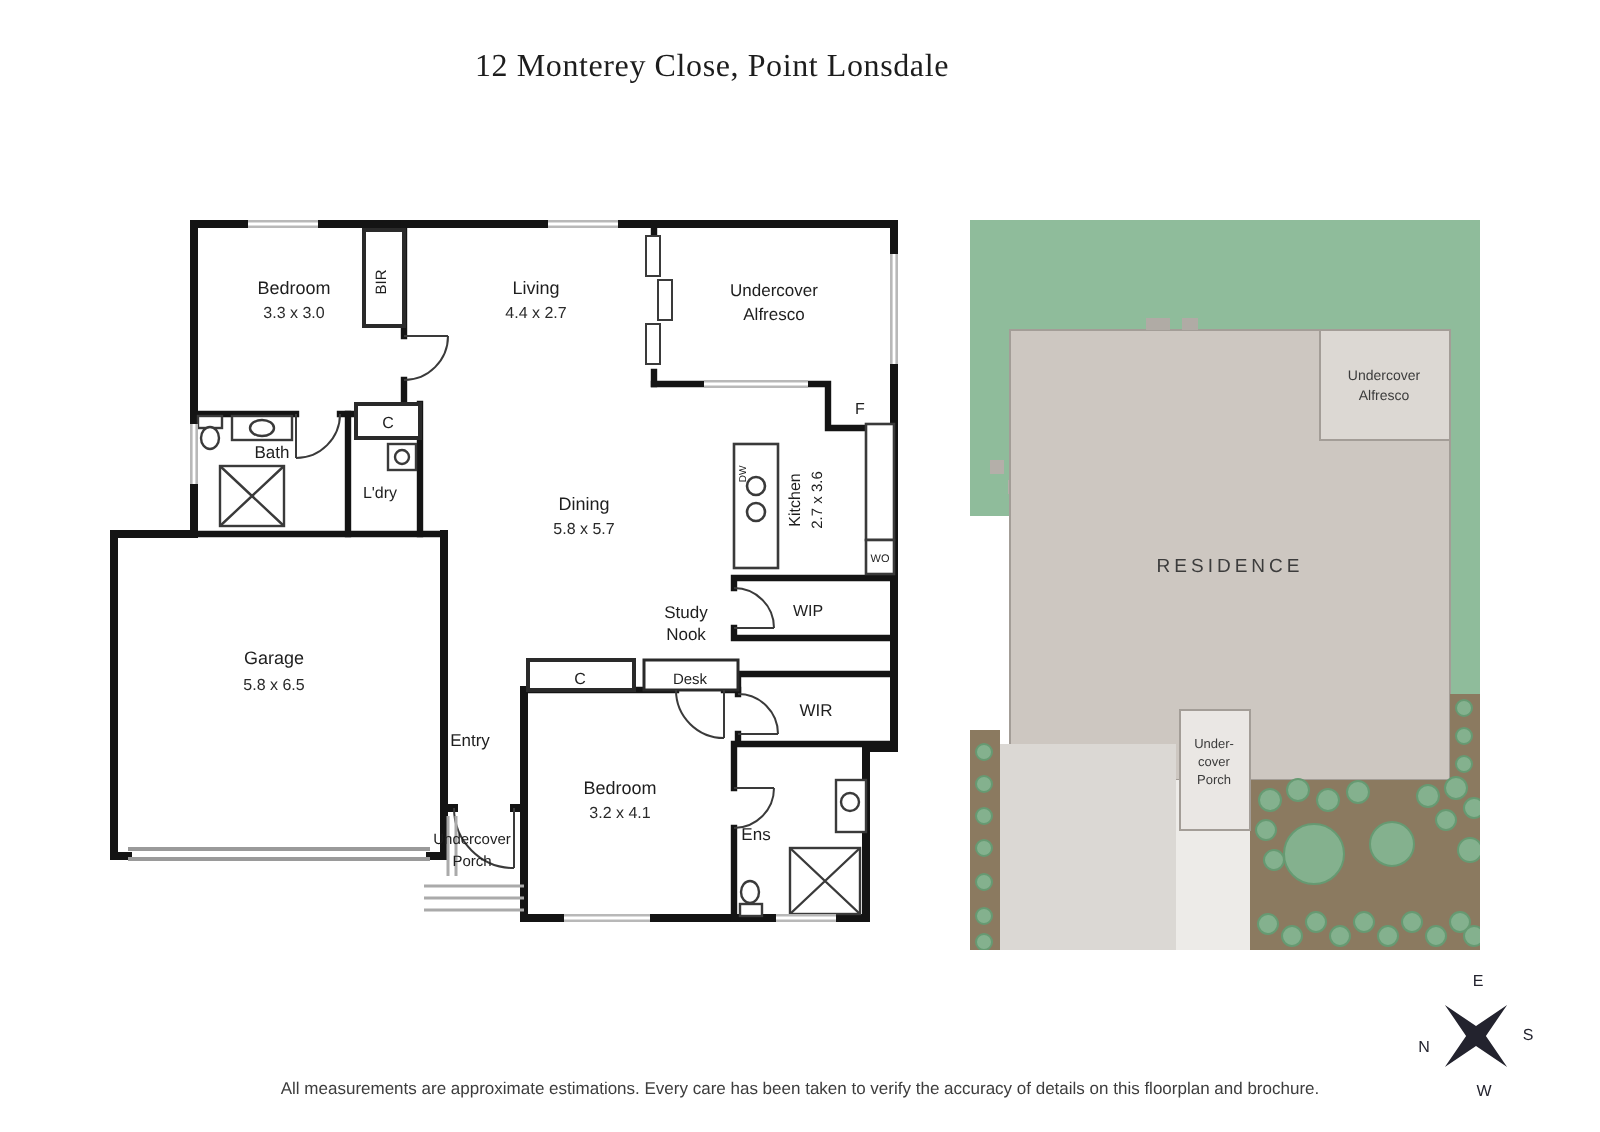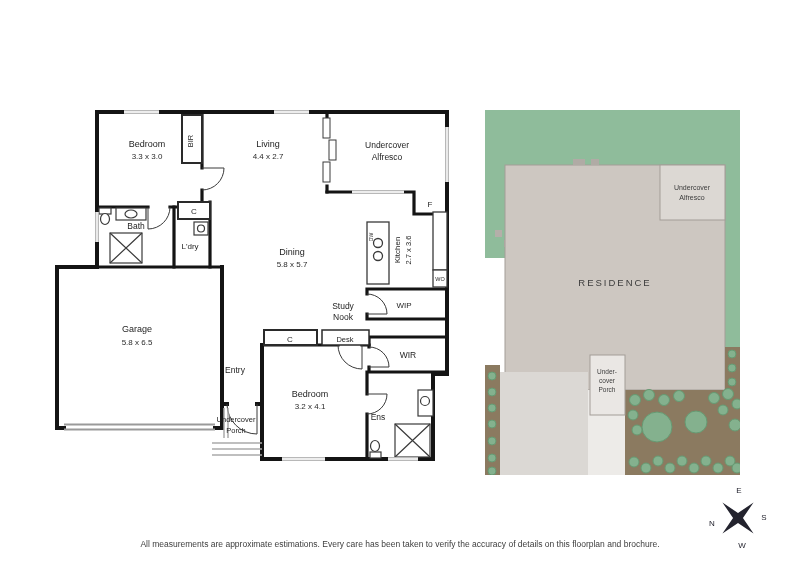--- a/index.html
+++ b/index.html
@@ -24,20 +24,21 @@
   .site-label { font-size:7px; fill:#3c3c3c; }
   .residence-label { font-size:9.5px; letter-spacing:2px; fill:#3c3c3c; }
   .porch-label { font-size:6.5px; fill:#3c3c3c; }
   .compass-letter { font-size:8px; fill:#23232e; }
 </style>
 </head>
 <body>
 
 <div class="canvas">
 
+  <div class="title">12 Monterey Close, Point Lonsdale</div>
 
   <svg class="floorplan" viewBox="0 0 410 375">
 
     <g fill="none" stroke="#141414" stroke-width="4" stroke-linecap="square">
       <path d="M45,10 H72 M107,10 H222 M257,10 H395"></path>
       <path d="M395,10 V25 M395,80 V272 M395,272 H381 M381,272 V357"></path>
       <path d="M381,357 H366 M336,357 H273 M230,357 H210"></path>
       <path d="M210,357 V243"></path>
       <path d="M170,165 V326"></path>
       <path d="M170,326 H163 M12,326 H5"></path>

